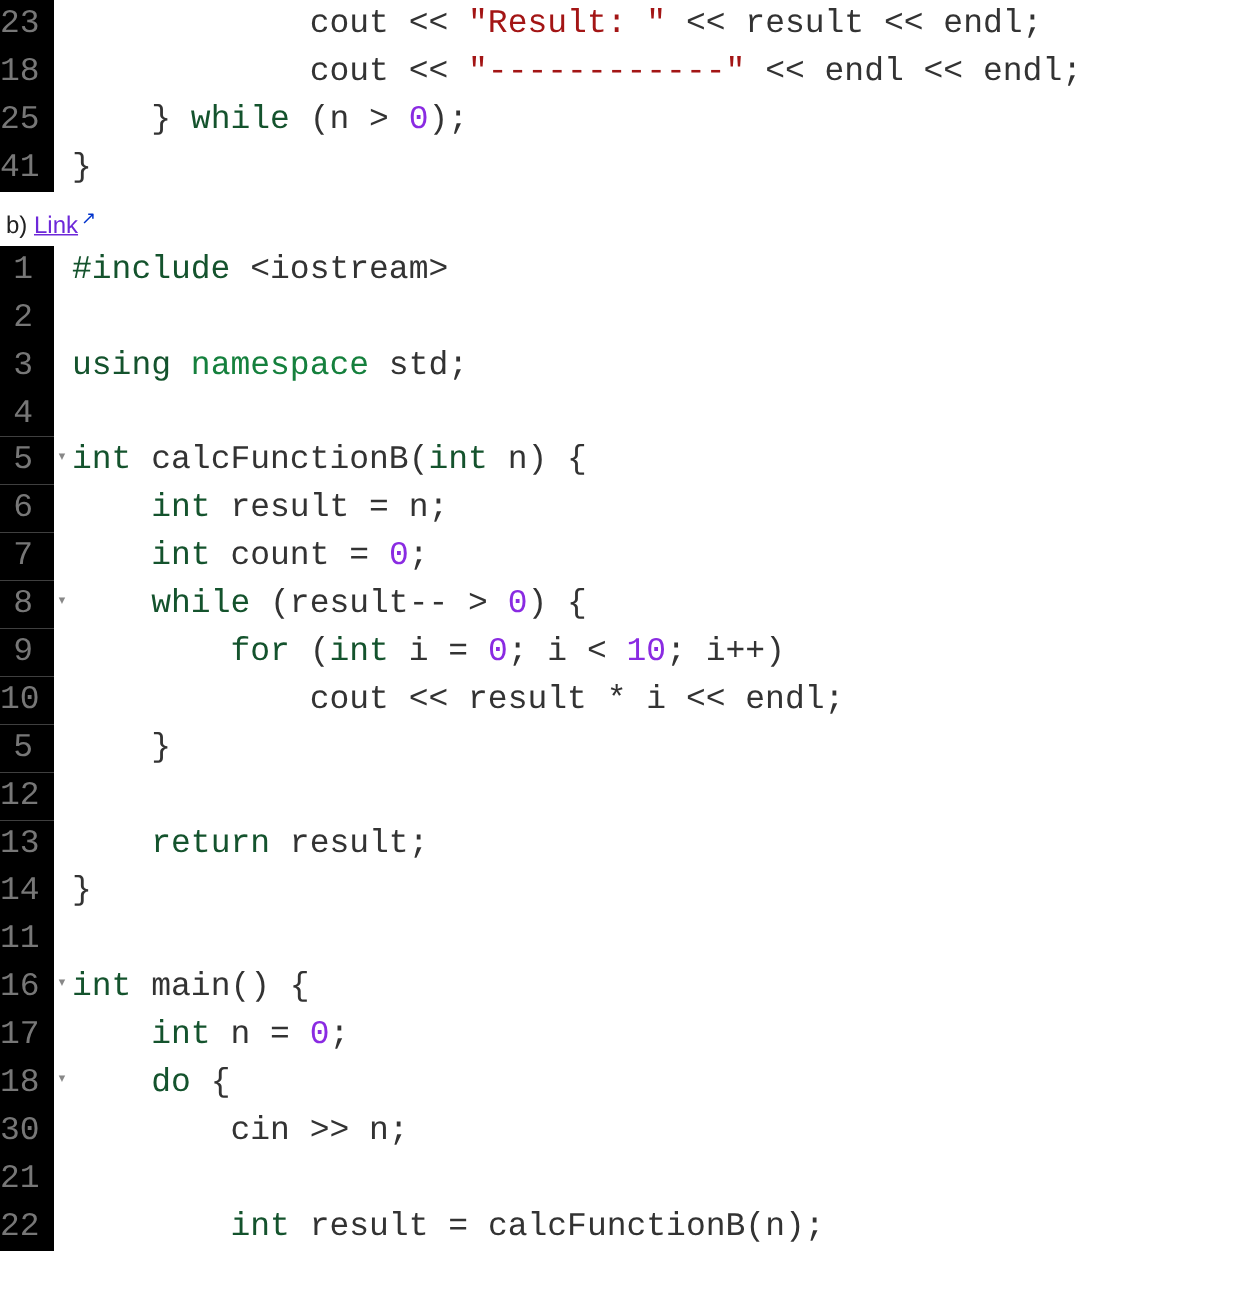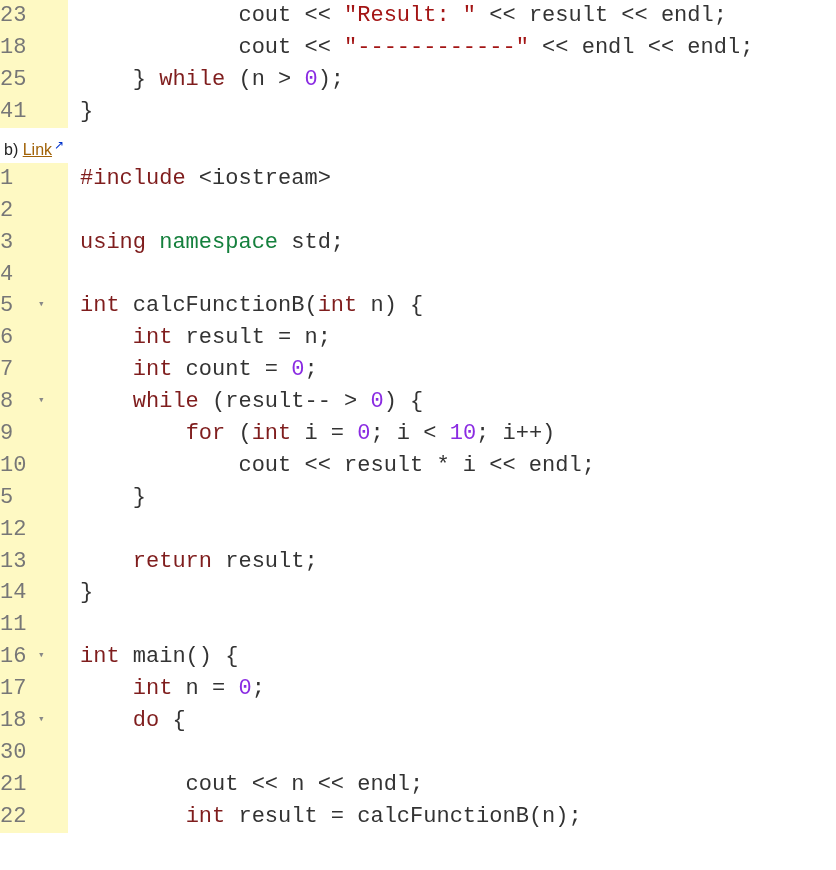--- a/index.html
+++ b/index.html
@@ -11,25 +11,25 @@
   .code-block {
     background: #ffffff;
     font-size: 22px;
     line-height: 1.45;
   }
   .code-line {
     display: flex;
     align-items: baseline;
   }
   .gutter {
-    width: 68px;
-    text-align: left;
+    width: 36px;
+    text-align: right;
     padding-right: 14px;
     color: #777;
-    background: #fef9c3;
+    background: #000000;
     user-select: none;
     flex-shrink: 0;
   }
   .gutter.has-fold {
     position: relative;
   }
   .gutter .ln {
     display: inline-block;
   }
   .gutter .fold {
@@ -38,31 +38,31 @@
     top: 50%;
     transform: translateY(-55%);
     font-size: 11px;
     color: #888;
   }
   .code {
     padding-left: 12px;
     white-space: pre;
     color: #333;
   }
-  .kw { color: #7f1d1d; }
+  .kw { color: #14532d; }
   .ns { color: #15803d; }
   .num { color: #8a2be2; }
   .str { color: #a31515; }
   .label {
     font-family: Arial, Helvetica, sans-serif;
     font-size: 16px;
     padding: 10px 0 4px 4px;
     color: #222;
   }
-  .label a { color: #a16207; text-decoration: underline; }
+  .label a { color: #6d28d9; text-decoration: underline; }
   .ext-icon {
     font-size: 12px;
     color: #0033cc;
     margin-left: 2px;
     vertical-align: super;
   }
 </style>
 </head>
 <body>
 
@@ -157,22 +157,22 @@
     <div class="code-line">
       <div class="gutter"><span class="ln">17</span></div>
       <div class="code">    <span class="kw">int</span> n = <span class="num">0</span>;</div>
     </div>
     <div class="code-line">
       <div class="gutter has-fold"><span class="ln">18</span><span class="fold">▾</span></div>
       <div class="code">    <span class="kw">do</span> {</div>
     </div>
     <div class="code-line">
       <div class="gutter"><span class="ln">30</span></div>
+      <div class="code">        cin &gt;&gt; n;</div>
     </div>
     <div class="code-line">
       <div class="gutter"><span class="ln">21</span></div>
-      <div class="code">        cout &lt;&lt; n &lt;&lt; endl;</div>
     </div>
     <div class="code-line">
       <div class="gutter"><span class="ln">22</span></div>
       <div class="code">        <span class="kw">int</span> result = calcFunctionB(n);</div>
     </div>
   </div>
 
 </body></html>

